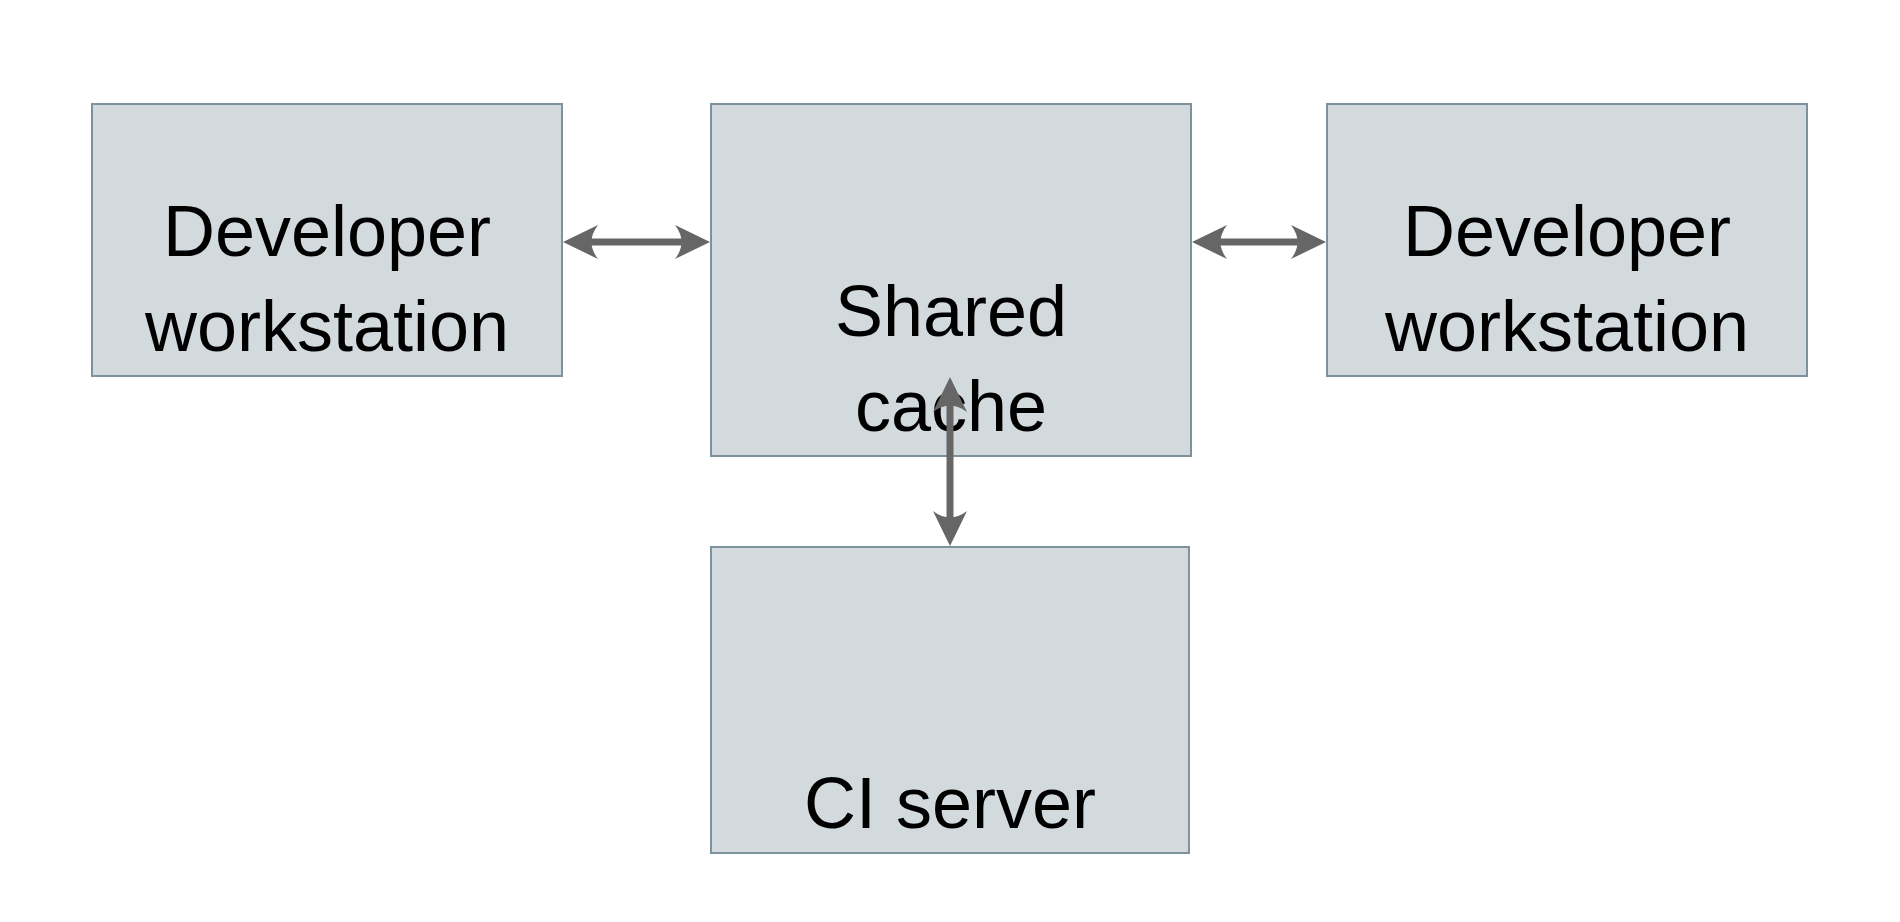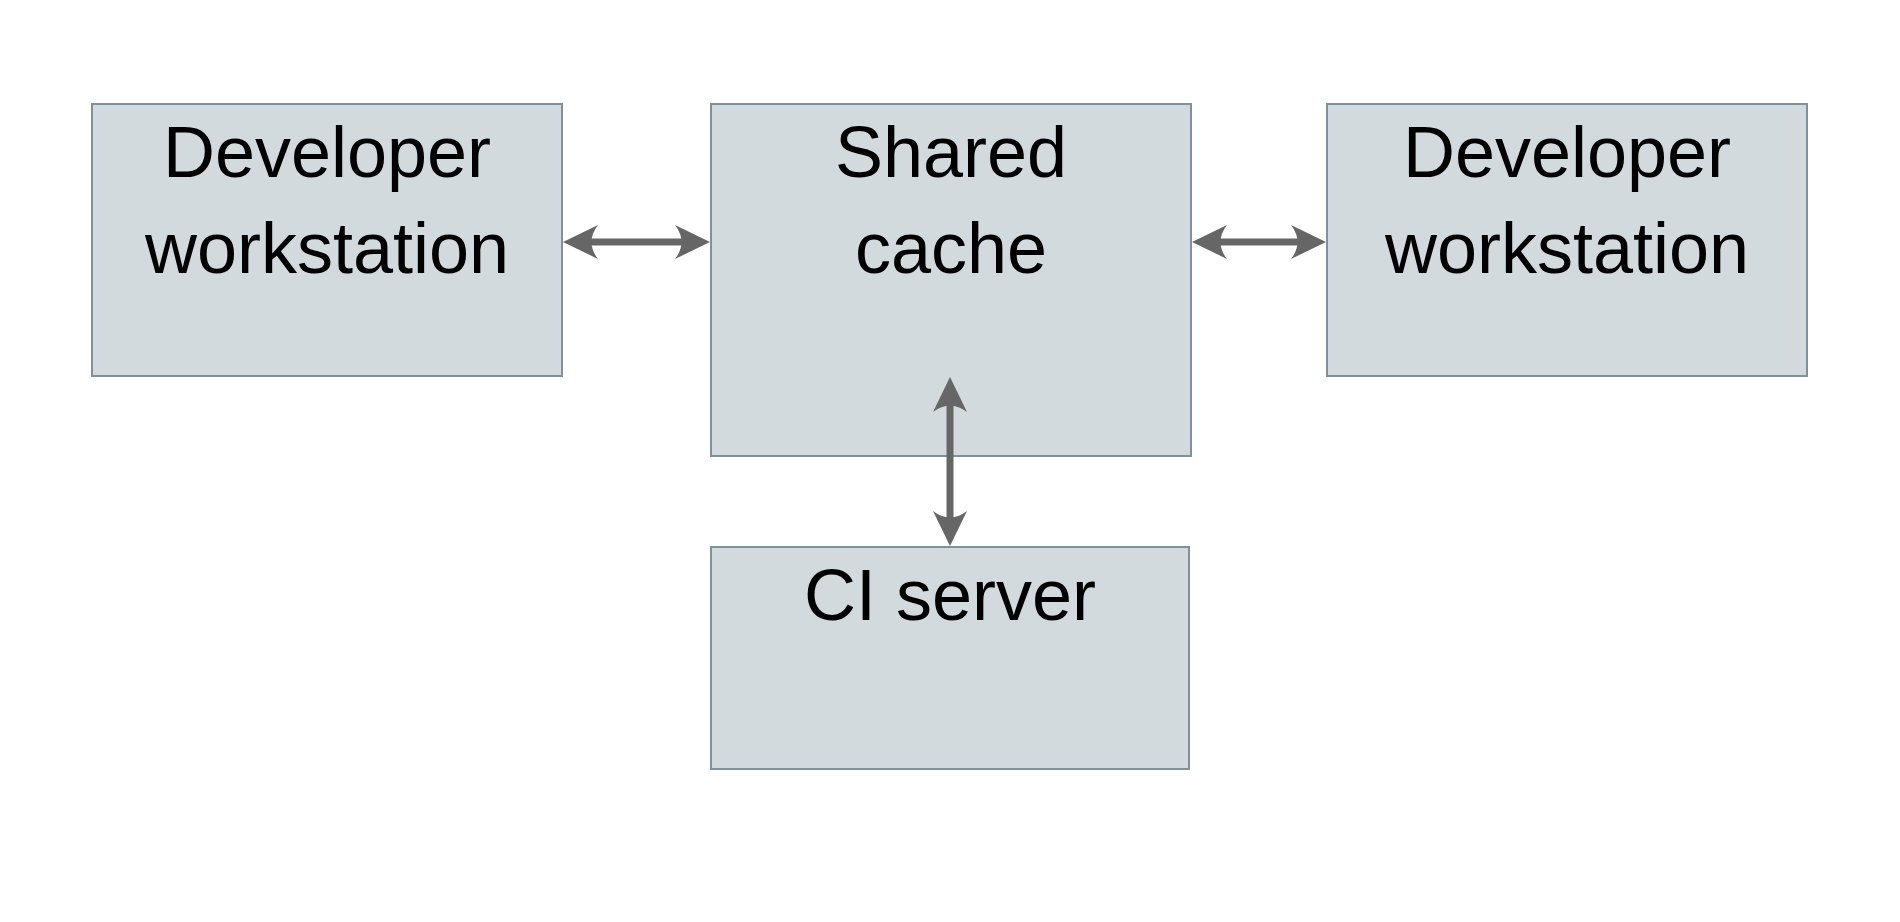--- a/index.html
+++ b/index.html
@@ -14,35 +14,35 @@
     background: #ffffff;
     font-family: "Liberation Sans", "DejaVu Sans", sans-serif;
     overflow: hidden;
   }
   .node {
     position: absolute;
     background: #d3dadd;
     border: 2px solid #7d929d;
     box-sizing: border-box;
     display: flex;
-    align-items: flex-start;
+    align-items: flex-end;
     justify-content: center;
     text-align: center;
   }
   .node-label {
     font-size: 72px;
     line-height: 1.33;
     color: #000000;
     white-space: pre-line;
     letter-spacing: 0px;
   }
   .node-dev-left   { left: 91px;   top: 103px; width: 472px; height: 274px; }
   .node-cache      { left: 710px;  top: 103px; width: 482px; height: 354px; }
   .node-dev-right  { left: 1326px; top: 103px; width: 482px; height: 274px; }
-  .node-ci         { left: 710px;  top: 546px; width: 480px; height: 224px; }
+  .node-ci         { left: 710px;  top: 546px; width: 480px; height: 308px; }
   .edges-overlay {
     position: absolute;
     left: 0; top: 0;
     width: 1900px;
     height: 922px;
     pointer-events: none;
   }
   .edge-shaft {
     stroke: #666666;
     stroke-width: 7;

